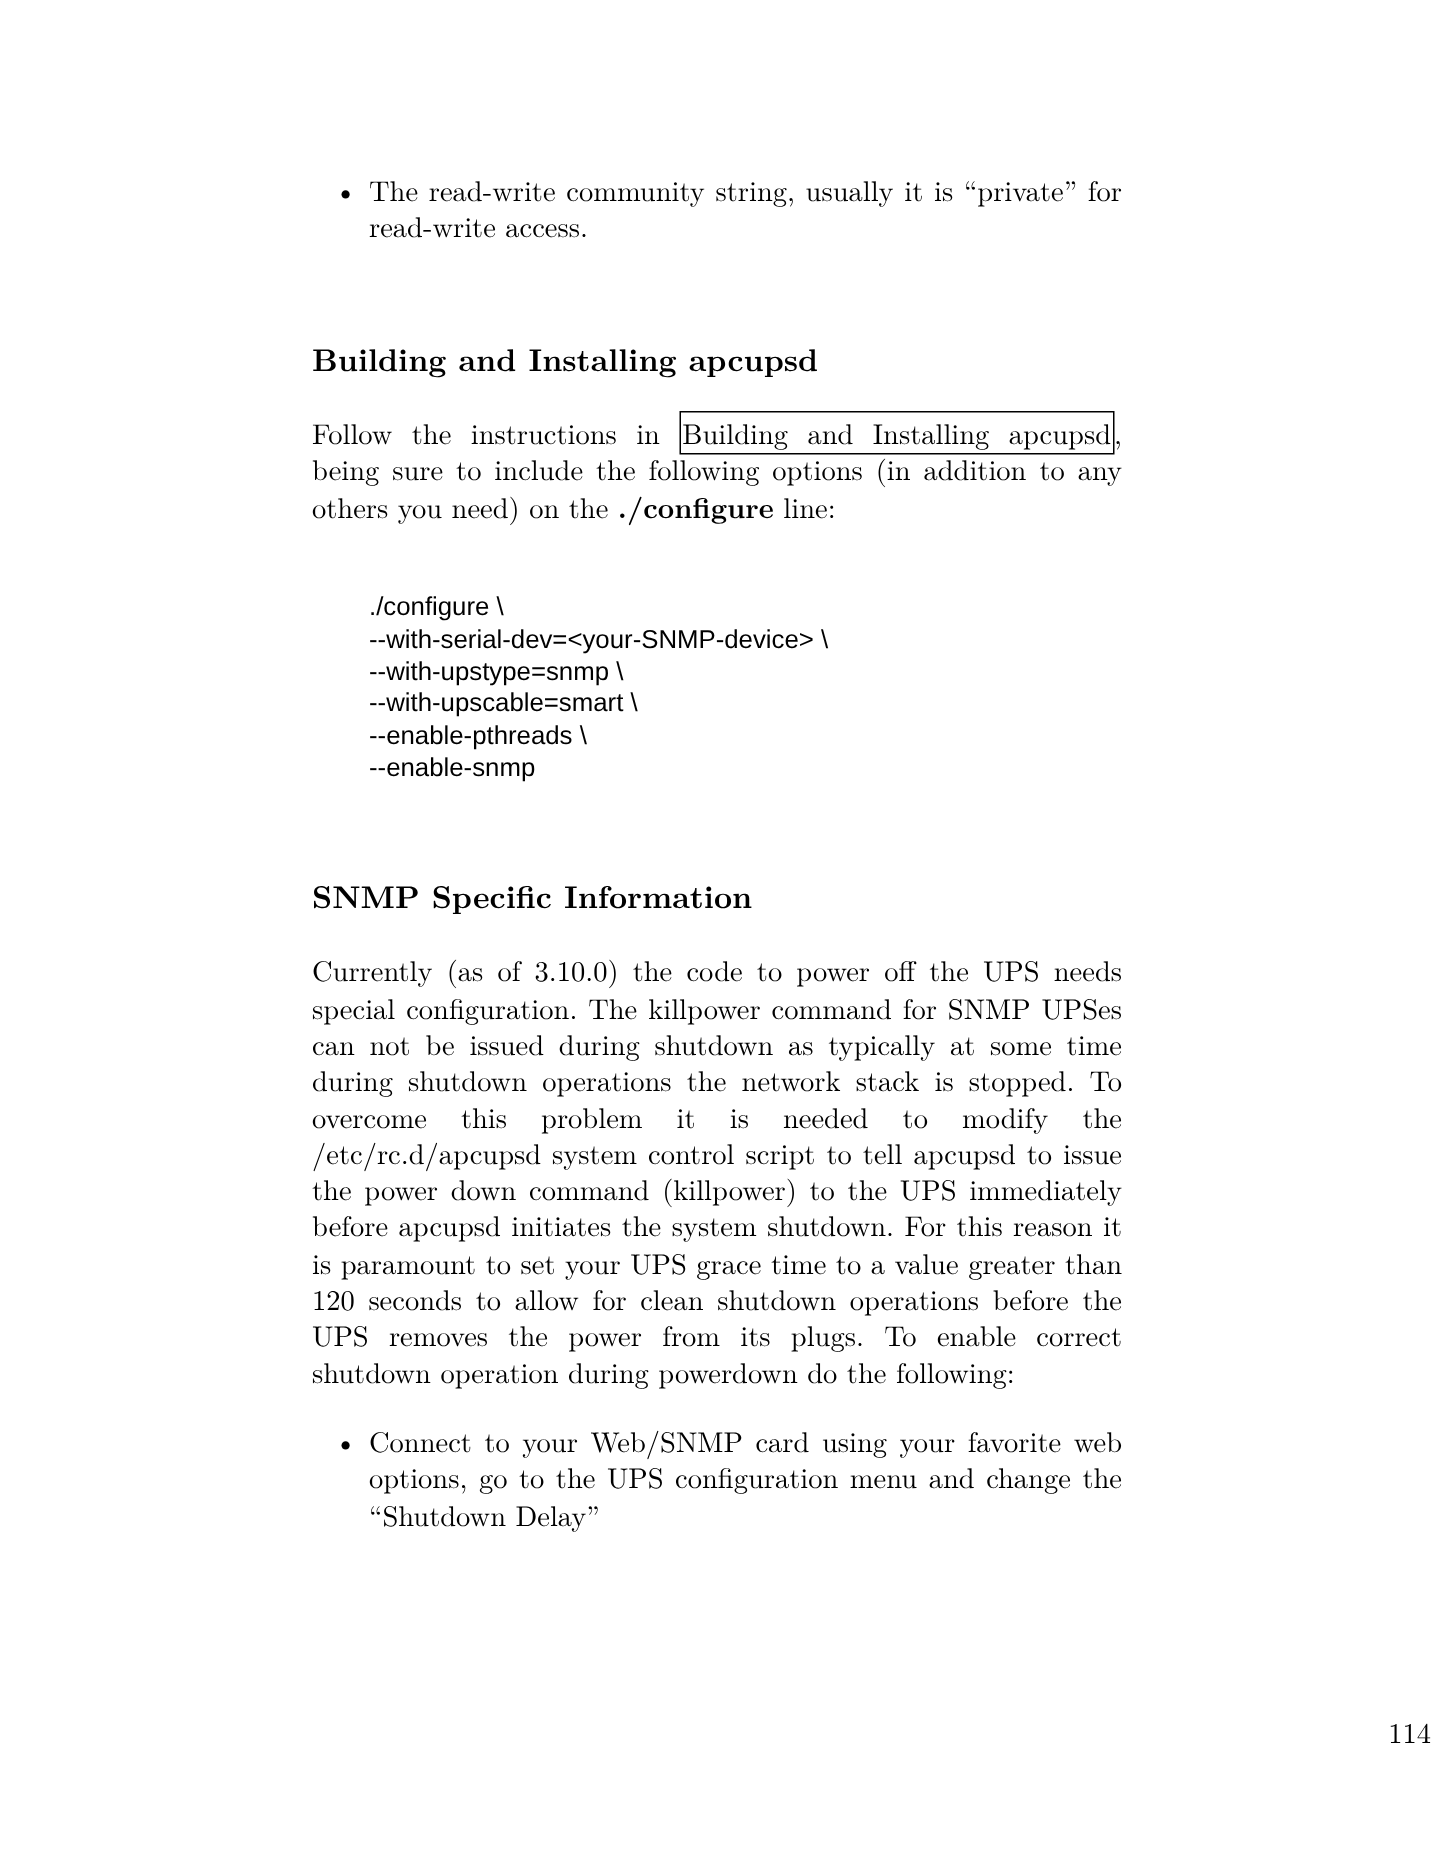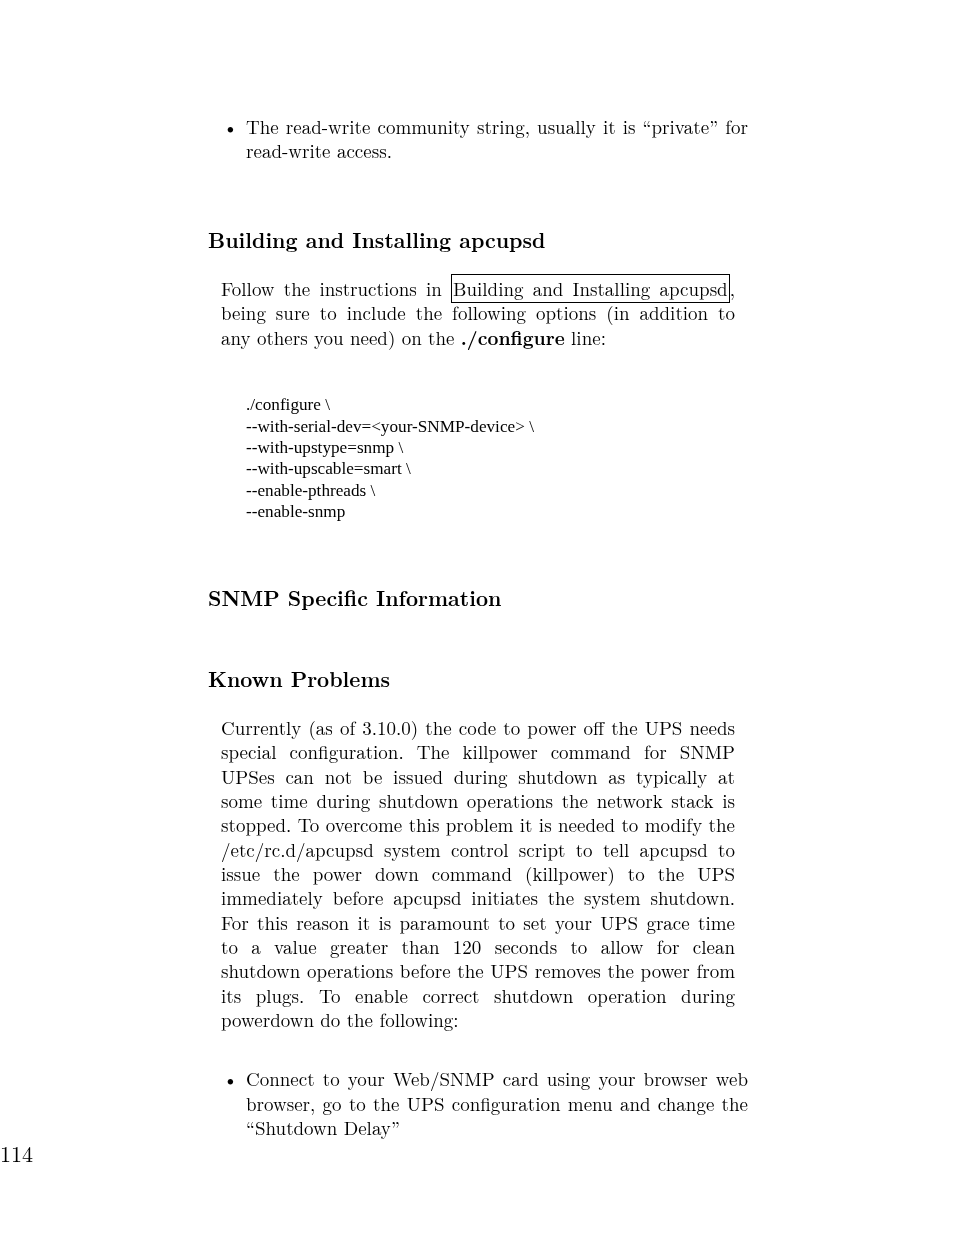--- a/index.html
+++ b/index.html
@@ -35,46 +35,46 @@
     top: 0;
   }
   .heading {
     font-weight: bold;
     font-size: 21px;
     margin-top: 62px;
     margin-bottom: 24px;
   }
   .heading.first { margin-top: 62px; }
   p.body {
-    margin: 13px;
+    margin: 0;
     text-align: justify;
   }
   .link-box {
     border: 1px solid #000;
     padding: 0 1px;
     display: inline;
   }
   .bold { font-weight: bold; }
   pre.code {
-    font-family: Liberation Serif, serif;
+    font-family: Liberation Sans, sans-serif;
     font-size: 17.2px;
     line-height: 1.24;
     margin: 44px 0 0 38px;
     white-space: pre;
   }
   .h2-snmp   { }
   .h2-known  { margin-top: 54px; }
   .spacer-22 { height: 22px; }
   .page-number {
     position: absolute;
     bottom: 68px;
     left: 0;
     width: 100%;
-    text-align: left;
-    font-size: 22px;
+    text-align: right;
+    font-size: 19px;
   }
 </style>
 </head>
 <body>
 
 <div class="page">
 
   <ul class="bullets">
     <li>
       <span>The read-write community string, usually it is “private” for read-write access.</span>
@@ -90,27 +90,26 @@
   <pre class="code">./configure \
 --with-serial-dev=&lt;your-SNMP-device&gt; \
 --with-upstype=snmp \
 --with-upscable=smart \
 --enable-pthreads \
 --enable-snmp</pre>
 
   <div class="heading h2-snmp">SNMP Specific Information</div>
 
 
-  <div class="heading h2-known">Known Problems</div>
 
   <p class="body">Currently (as of 3.10.0) the code to power off the UPS needs special configuration. The killpower command for SNMP UPSes can not be issued during shutdown as typically at some time during shutdown operations the network stack is stopped. To overcome this problem it is needed to modify the /etc/rc.d/apcupsd system control script to tell apcupsd to issue the power down command (killpower) to the UPS immediately before apcupsd initiates the system shutdown. For this reason it is paramount to set your UPS grace time to a value greater than 120 seconds to allow for clean shutdown operations before the UPS removes the power from its plugs. To enable correct shutdown operation during powerdown do the following:</p>
 
   <div class="spacer-22"></div>
 
   <ul class="bullets">
     <li>
-      <span>Connect to your Web/SNMP card using your browser web browser, go to the UPS configuration menu and change the “Shutdown Delay”</span>
+      <span>Connect to your Web/SNMP card using your favorite web options, go to the UPS configuration menu and change the “Shutdown Delay”</span>
     </li>
   </ul>
 
   <div class="page-number">114</div>
 
 </div>
 
 </body></html>

